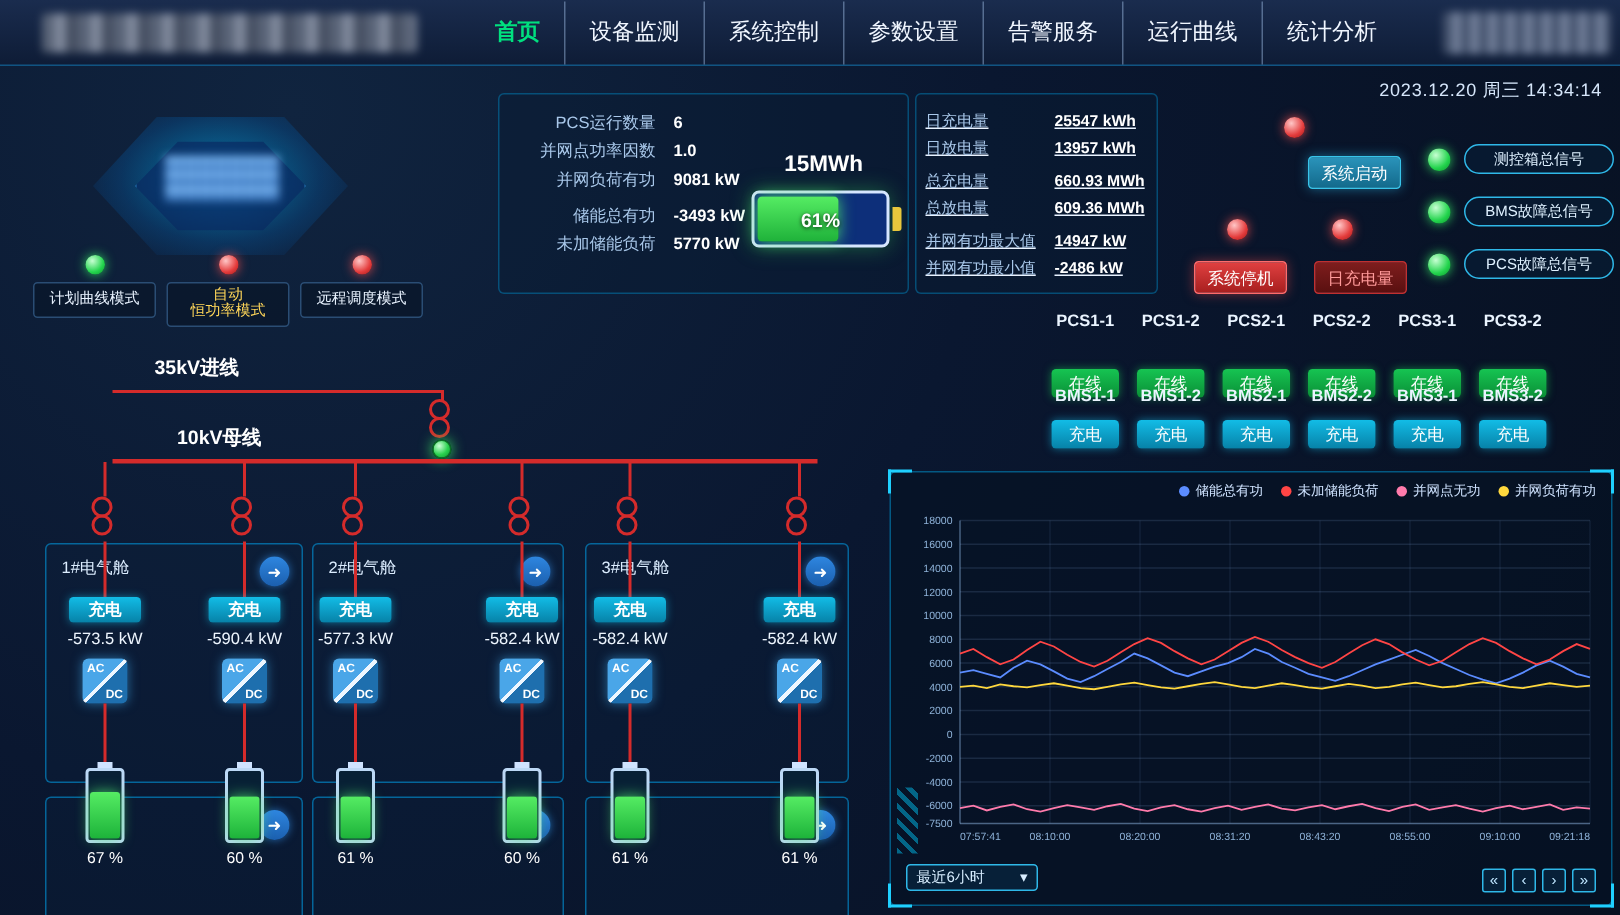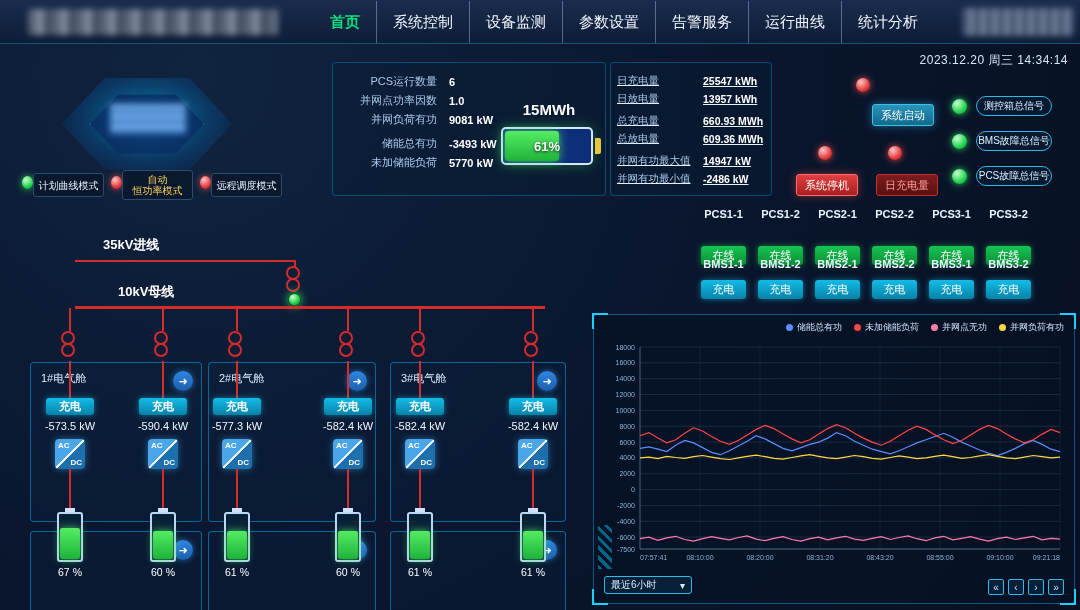--- a/index.html
+++ b/index.html
@@ -40,21 +40,21 @@
     clip-path: polygon(25% 4%,75% 4%,100% 50%,75% 96%,25% 96%,0 50%);
     border:1px solid rgba(60,180,255,.5); }
   .hex-mosaic { position:absolute; left:58px; top:48px; width:76px; height:30px;
     background:
       repeating-linear-gradient(0deg, rgba(70,130,200,.9) 0 5px, rgba(120,180,240,.9) 5px 10px),
       repeating-linear-gradient(90deg, rgba(60,110,180,.6) 0 5px, rgba(140,190,250,.6) 5px 10px);
     filter: blur(3px); }
 
   
   .modes { position:absolute; left:22px; top:170px; display:flex; gap:7px; }
-  .mode { width:82px; display:flex; align-items:center; }
+  .mode { width:82px; display:flex; flex-direction:column; align-items:center;font-family:Liberation Mono, monospace; }
   .mode-dot { width:13px; height:13px; border-radius:50%; margin-bottom:5px; }
   .dot-green { background: radial-gradient(circle at 35% 30%, #c6ffd2, #23d44d 60%, #0c8f2d);
     box-shadow:0 0 7px rgba(50,225,100,.9); }
   .dot-red { background: radial-gradient(circle at 35% 30%, #ffc6c6, #e43c3c 60%, #9b1717);
     box-shadow:0 0 7px rgba(235,75,75,.9); }
   .mode-label { width:100%; min-height:24px; background:rgba(9,24,44,.85); border:1px solid #2a4d74;
     border-radius:3px; font-size:10px; line-height:11px; text-align:center; display:flex; align-items:center;
     justify-content:center; padding:3px 2px; color:#e9f3ff; white-space:pre-line; }
   .mode-label.amber { color:#ffd659; }
 
@@ -92,21 +92,21 @@
   .sys-start { left:836px; top:104px; width:62px; background:linear-gradient(180deg,#2a93ba,#136a8c);
     border:1px solid #38c4ea; box-shadow:0 0 8px rgba(40,180,230,.5);margin-left:36px; }
   .sys-stop { left:796px; top:174px; width:62px; background:linear-gradient(180deg,#e04040,#a81f1f);
     border:1px solid #ff6b6b; box-shadow:0 0 8px rgba(230,70,70,.5); }
   .sys-alarm { left:876px; top:174px; width:62px; background:linear-gradient(180deg,#7e1d1d,#5a1010);
     border:1px solid #c03030; color:#ff9a9a; }
   .signal { position:absolute; display:flex; align-items:center; }
   .sig-dot { width:15px; height:15px; border-radius:50%; margin-right:9px;
     background: radial-gradient(circle at 35% 30%, #c6ffd2, #23d44d 60%, #0c8f2d);
     box-shadow:0 0 7px rgba(50,225,100,.9); }
-  .sig-pill { width:76px; height:20px; border:1px solid #2fb8e8; border-radius:10px;
+  .sig-pill { width:100px; height:20px; border:1px solid #2fb8e8; border-radius:10px;
     background:rgba(6,30,55,.6); font-size:10px; display:flex; align-items:center; justify-content:center;
     color:#dff1ff; cursor:pointer; white-space:nowrap; }
 
   
   .dev-labels { position:absolute; left:695px; width:345px; display:flex; }
   .dev-labels span { width:57px; text-align:center; font-size:11px; font-weight:bold; color:#eaf4ff; }
   .dev-btns { position:absolute; left:695px; width:345px; display:flex; }
   .dev-btn { width:45px; height:19px; margin:0 6px; border-radius:3px; color:#fff; font-size:11px;
     display:flex; align-items:center; justify-content:center; cursor:pointer; }
   .btn-online { background:linear-gradient(180deg,#16c452,#0a8f36); box-shadow:0 0 6px rgba(25,205,85,.55); }
@@ -188,22 +188,22 @@
     color:#bfe6ff; font-size:10px; display:flex; align-items:center; justify-content:center;
     border-radius:2px; cursor:pointer; }
 </style>
 </head>
 <body>
 
 <div class="topbar">
   <div class="logo-blur"></div>
   <div class="nav">
     <span class="nav-item first active">首页</span>
+    <span class="nav-item">设备监测</span>
     <span class="nav-item">系统控制</span>
-    <span class="nav-item">设备监测</span>
     <span class="nav-item">参数设置</span>
     <span class="nav-item">告警服务</span>
     <span class="nav-item">运行曲线</span>
     <span class="nav-item">统计分析</span>
   </div>
   <div class="logo-blur-right"></div>
 </div>
 
 <div class="datetime">2023.12.20 周三 14:34:14</div>
 

